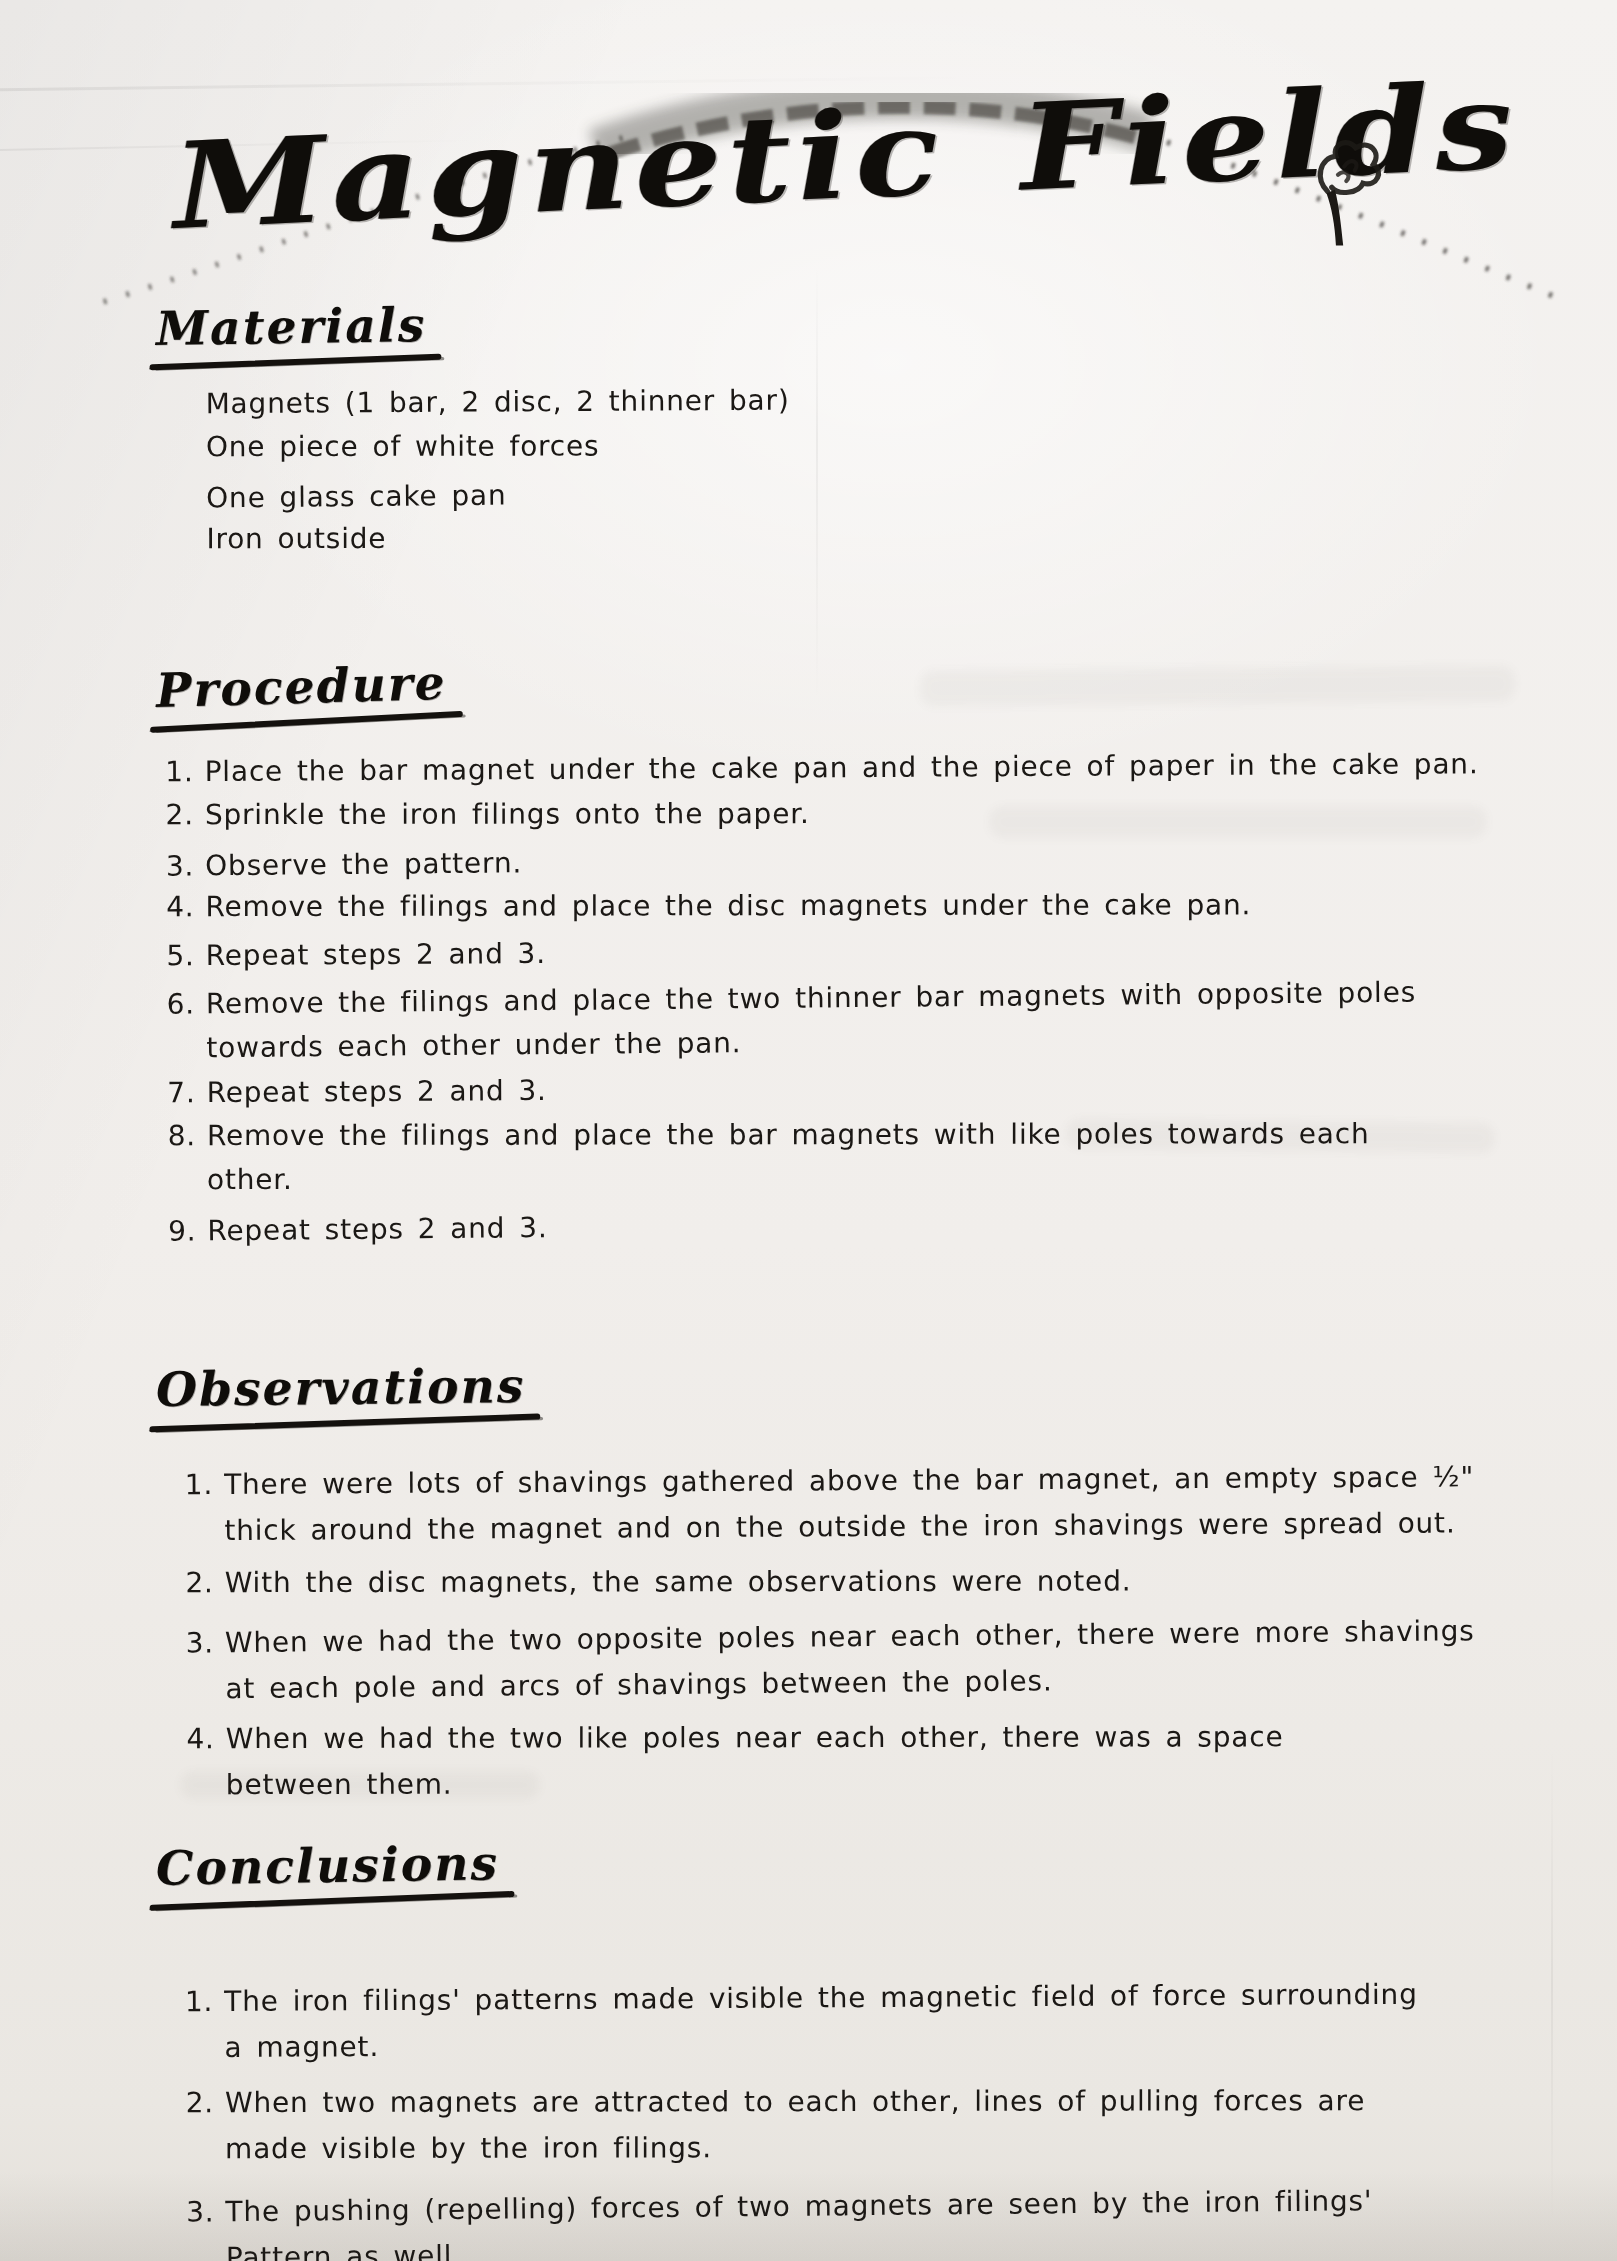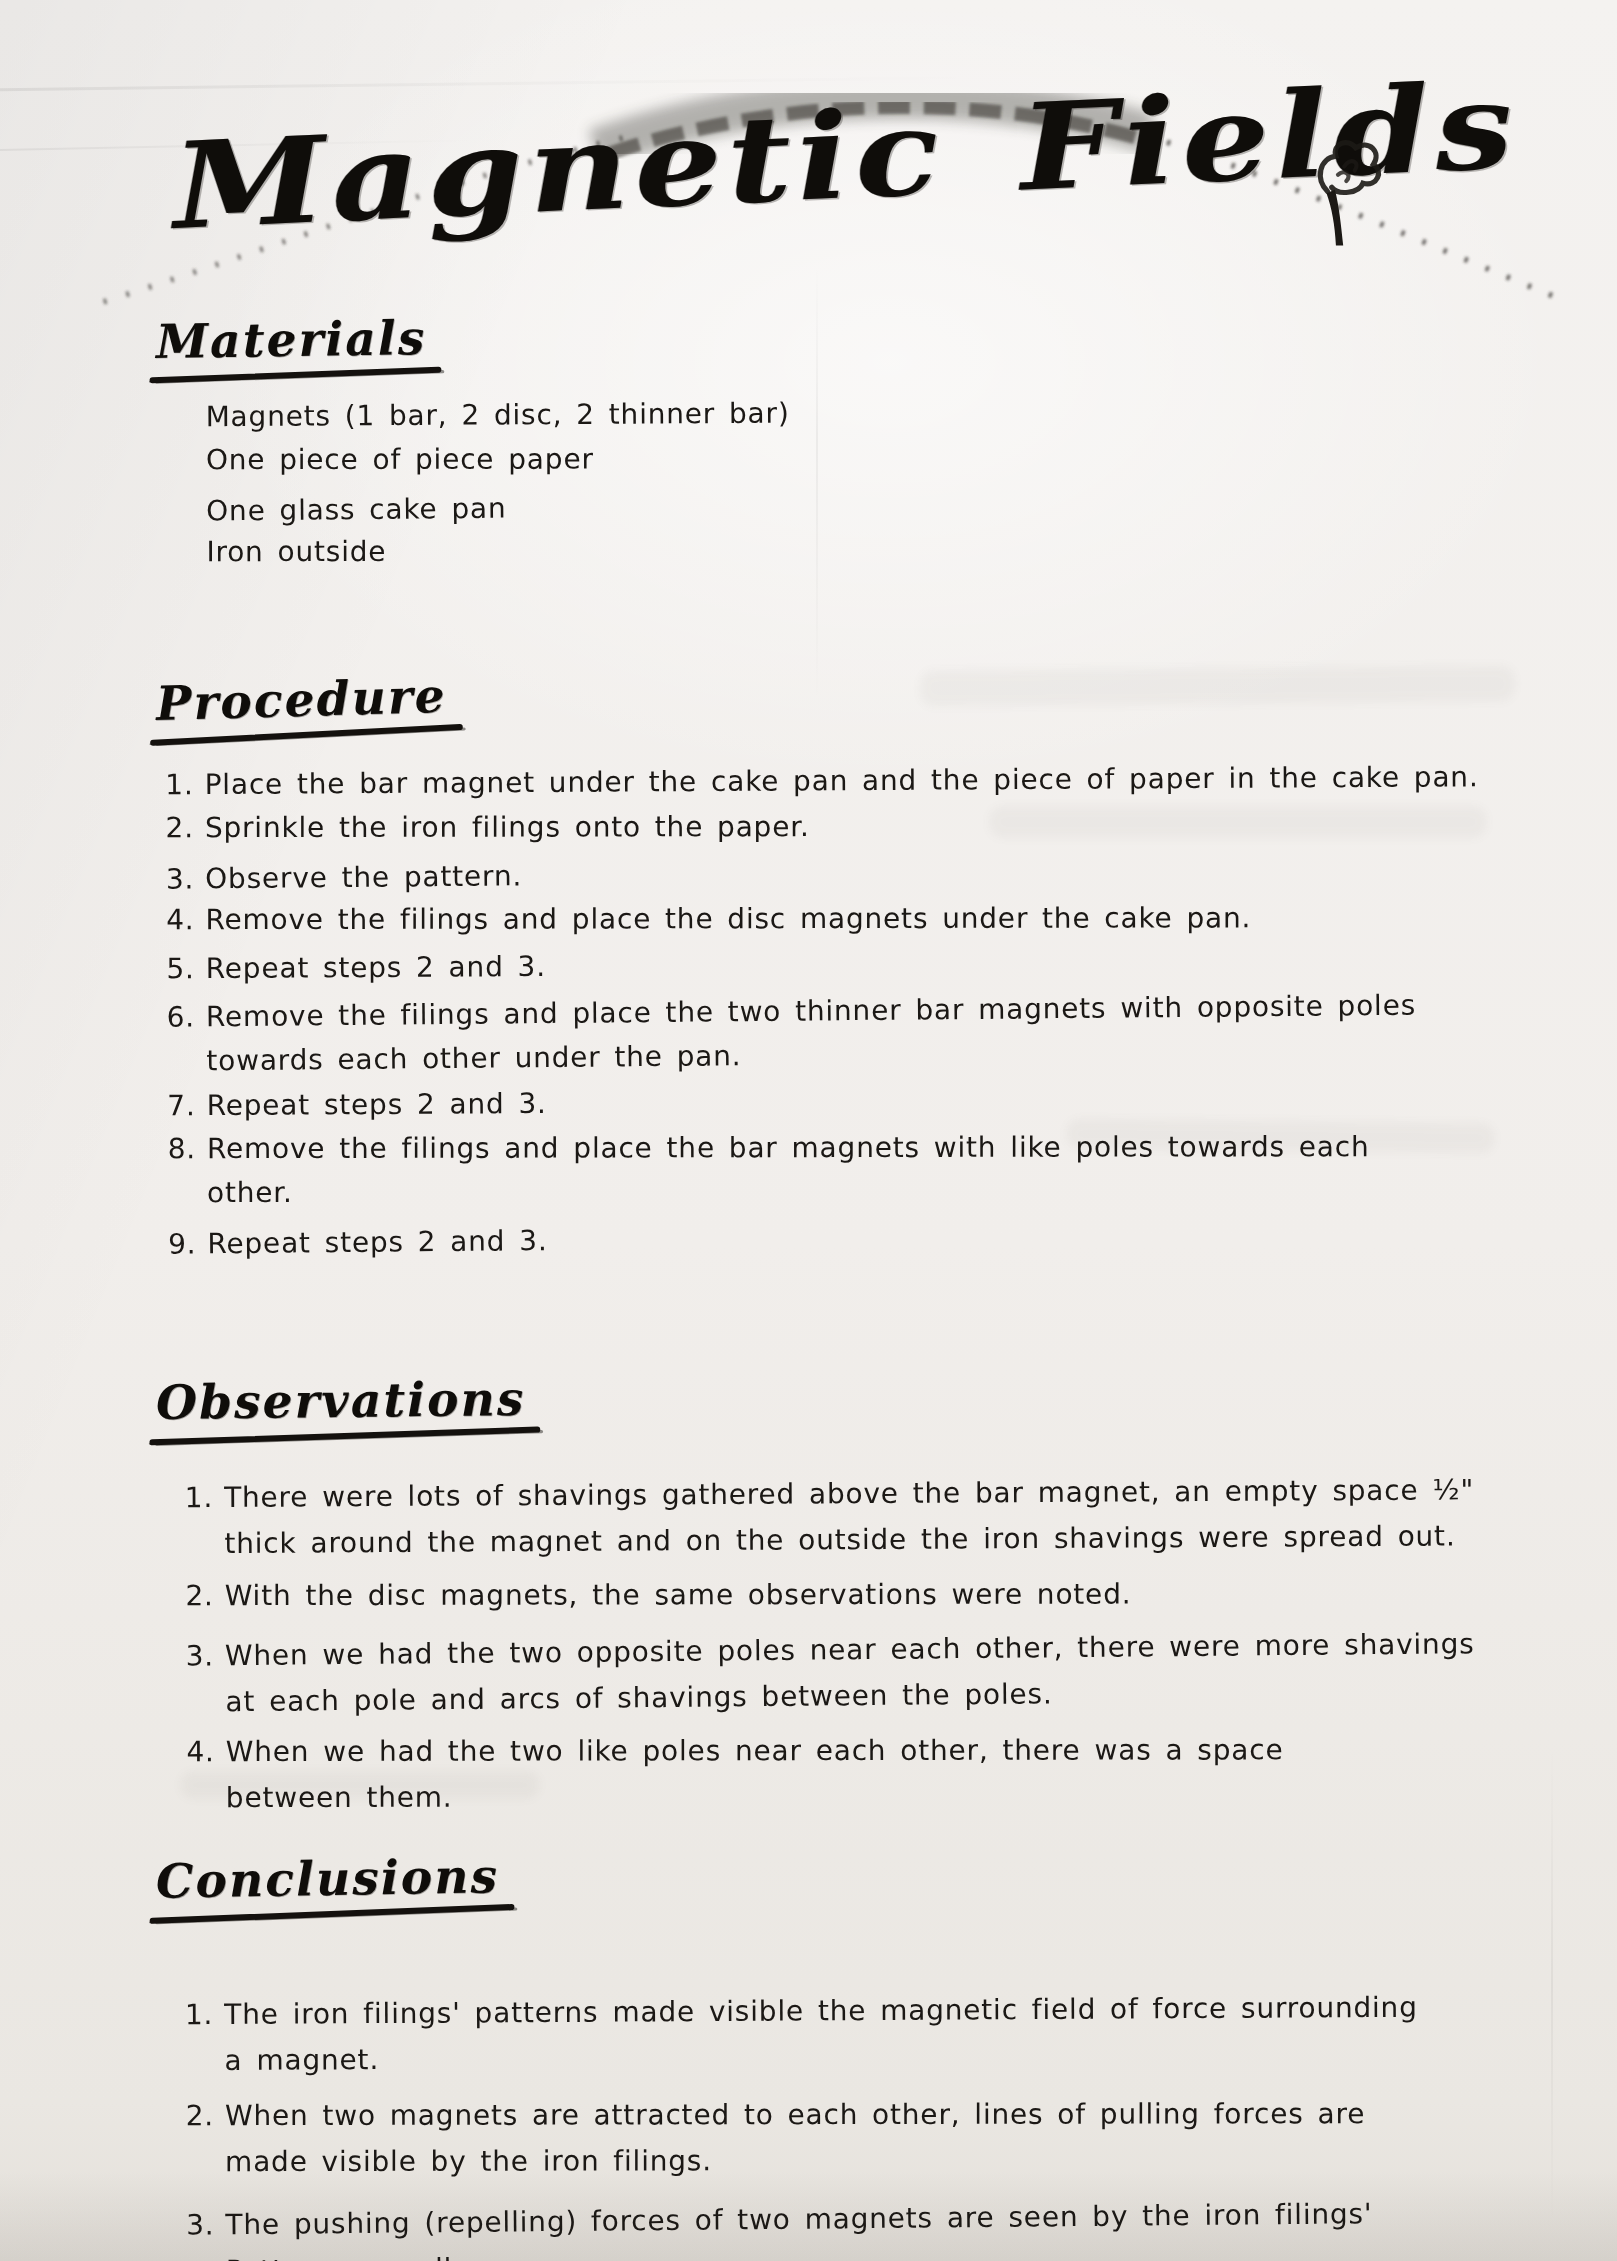--- a/index.html
+++ b/index.html
@@ -47,21 +47,21 @@
     font-size: 119px; letter-spacing: 4.8px; word-spacing: 19.4px;
     color: #0f0d0a; white-space: nowrap;
     transform: rotate(-2.6deg) scaleX(1.16); transform-origin: left top;
     text-shadow: 1.4px 1.4px 0 rgba(17,15,12,.28), -0.7px 0 0 rgba(17,15,12,.35);
     z-index: 3;
   }
   .smudge-svg { position: absolute; left: 0; top: 0; z-index: 2; pointer-events: none; }
   .tree-svg { position: absolute; left: 1286px; top: 133px; z-index: 4; }
 
   
-  .section { position: absolute; left: 156px; width: 1418px; margin-top: 13px; }
+  .section { position: absolute; left: 156px; width: 1418px; }
   #sec-materials    { top: 299px; }
   #sec-procedure    { top: 659px; }
   #sec-observations { top: 1360px; }
   #sec-conclusions  { top: 1838px; }
 
   .section h2 {
     display: inline-block; position: relative; margin: 0;
     font-family: "DejaVu Serif", serif; font-style: italic; font-weight: 700;
     font-size: 47px; letter-spacing: 2.1px; color: #0f0d0a;
     text-shadow: 0.7px 0.7px 0 rgba(17,15,12,.35);
@@ -136,21 +136,21 @@
     <path d="M56 32 C 62 22 72 28 66 36 M 50 40 C 56 34 64 40 58 46" fill="none" stroke="#1c1915" stroke-width="4" stroke-linecap="round" opacity=".8"></path>
   </svg>
 
   <section class="section" id="sec-materials">
     <h2>Materials</h2>
     <ul class="items">
         <li>
           <span class="txt">Magnets (1 bar, 2 disc, 2 thinner bar)</span>
         </li>
         <li>
-          <span class="txt">One piece of piece paper</span>
+          <span class="txt">One piece of white forces</span>
         </li>
         <li>
           <span class="txt">One glass cake pan</span>
         </li>
         <li>
           <span class="txt">Iron outside</span>
         </li>
       </ul>
   </section>
 

